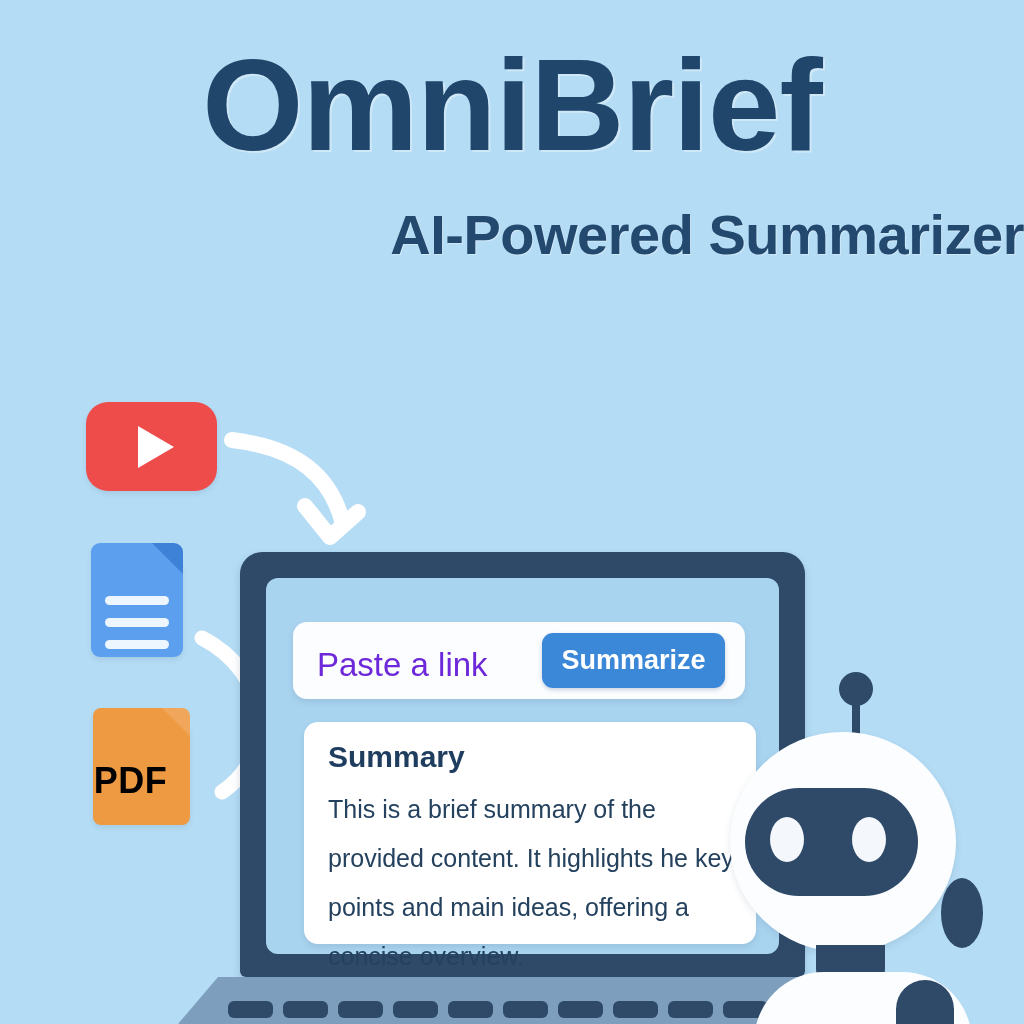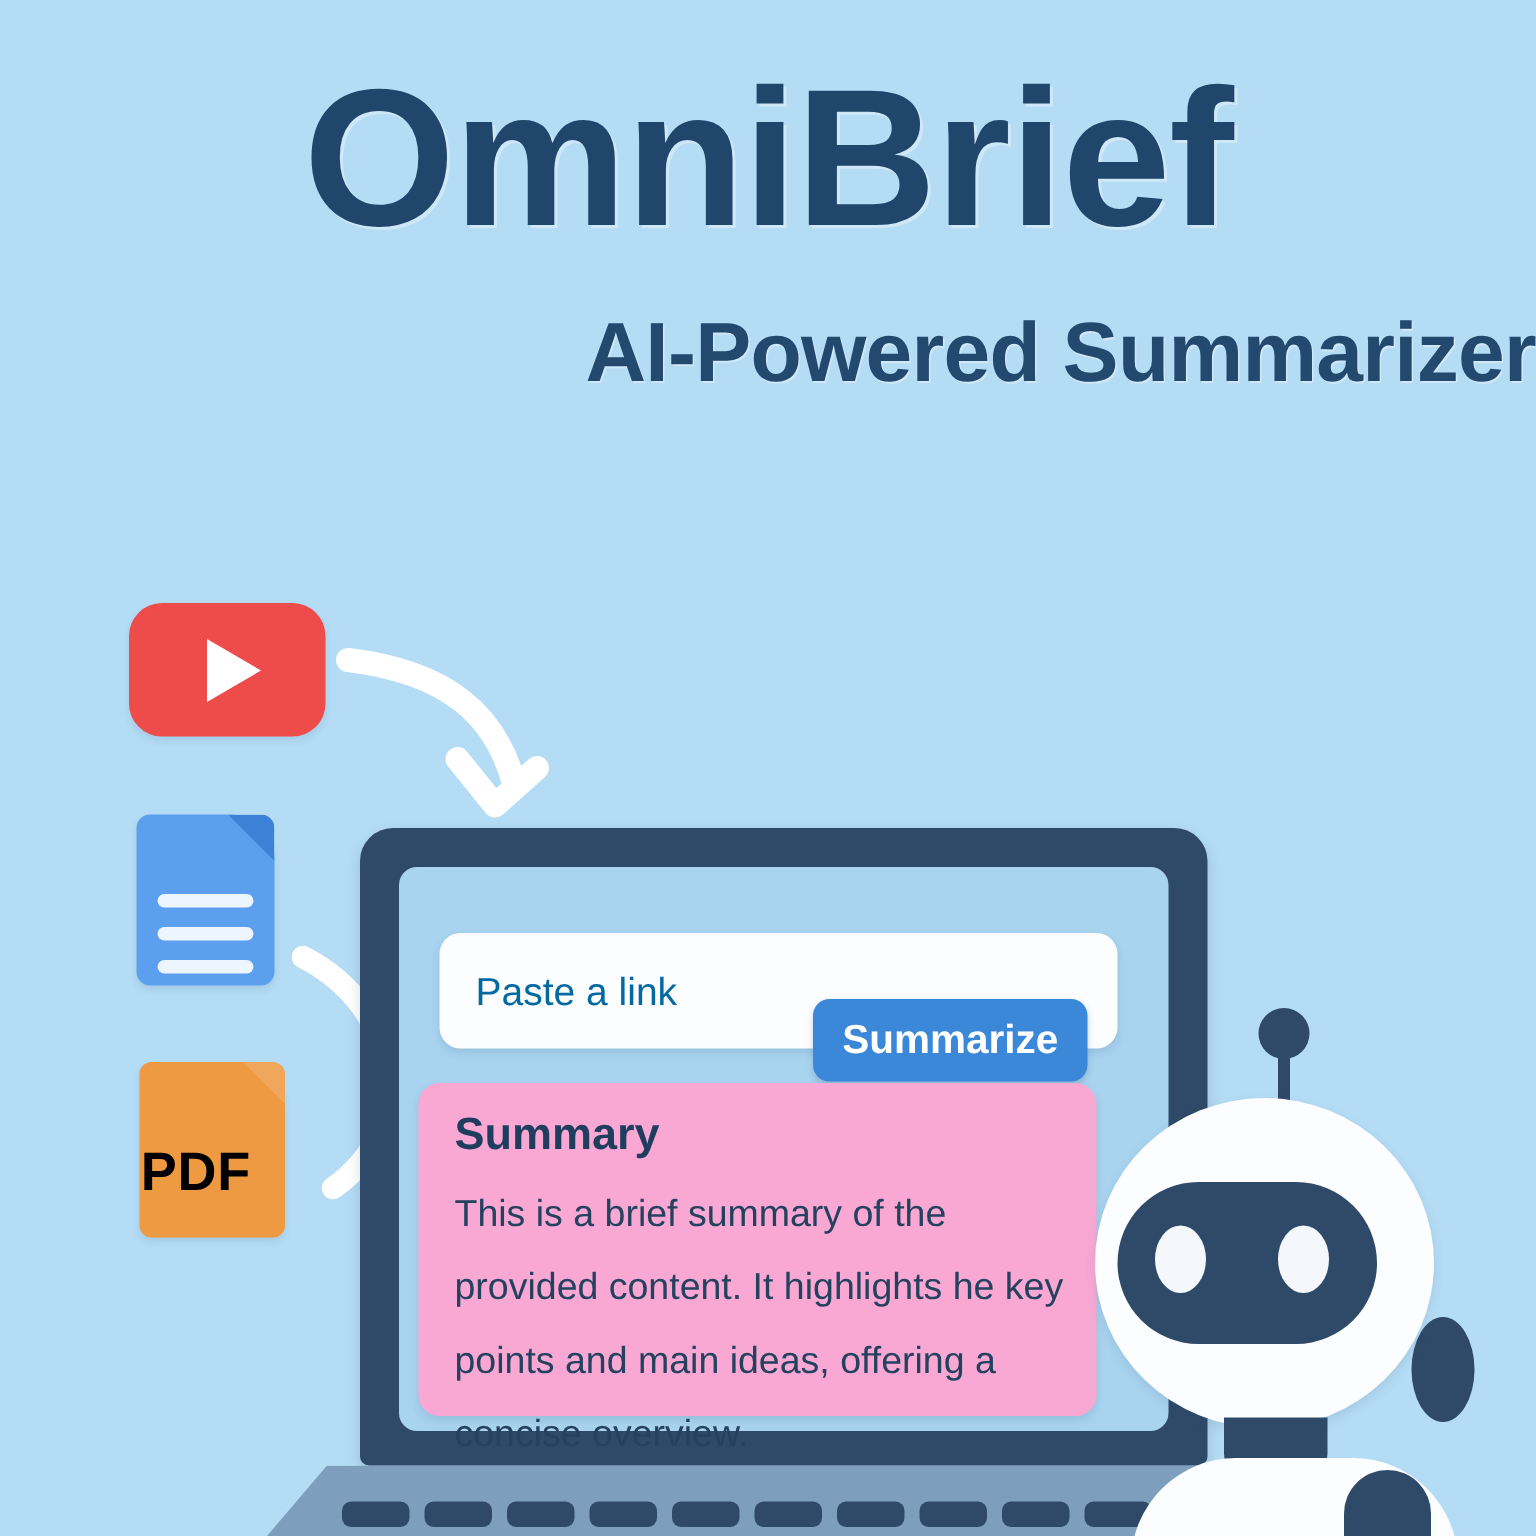--- a/index.html
+++ b/index.html
@@ -175,44 +175,43 @@
     position: absolute;
     left: 293px; top: 622px;
     width: 452px; height: 77px;
     background: #FBFDFF;
     border-radius: 14px;
     box-shadow: 0 3px 6px rgba(40,70,100,0.13);
   }
   .paste-label {
     position: absolute;
     left: 24px; top: 24px;
-    font-size: 26px;
-    color: #0369a1;
+    font-size: 33px;
+    color: #6d28d9;
   }
   .summarize-btn {
     position: absolute;
     left: 249px; top: 11px;
     width: 183px; height: 55px;
     background: #3B87D8;
     border: none;
     border-radius: 11px;
     color: #FFFFFF;
     font-family: "Liberation Sans", "DejaVu Sans", sans-serif;
     font-size: 27px;
     font-weight: bold;
     cursor: pointer;
     box-shadow: 0 2px 4px rgba(30,70,120,0.22);
-    margin-top: 33px;
   }
 
   .summary-card {
     position: absolute;
-    left: 279px; top: 722px;
+    left: 304px; top: 722px;
     width: 452px; height: 222px;
-    background: #f9a8d4;
+    background: #ffffff;
     border-radius: 14px;
     box-shadow: 0 3px 6px rgba(40,70,100,0.13);
     text-decoration: underline;
   }
   .summary-title {
     position: absolute;
     left: 24px; top: 18px;
     font-size: 30px;
     font-weight: bold;
     color: #1F3E5F;

